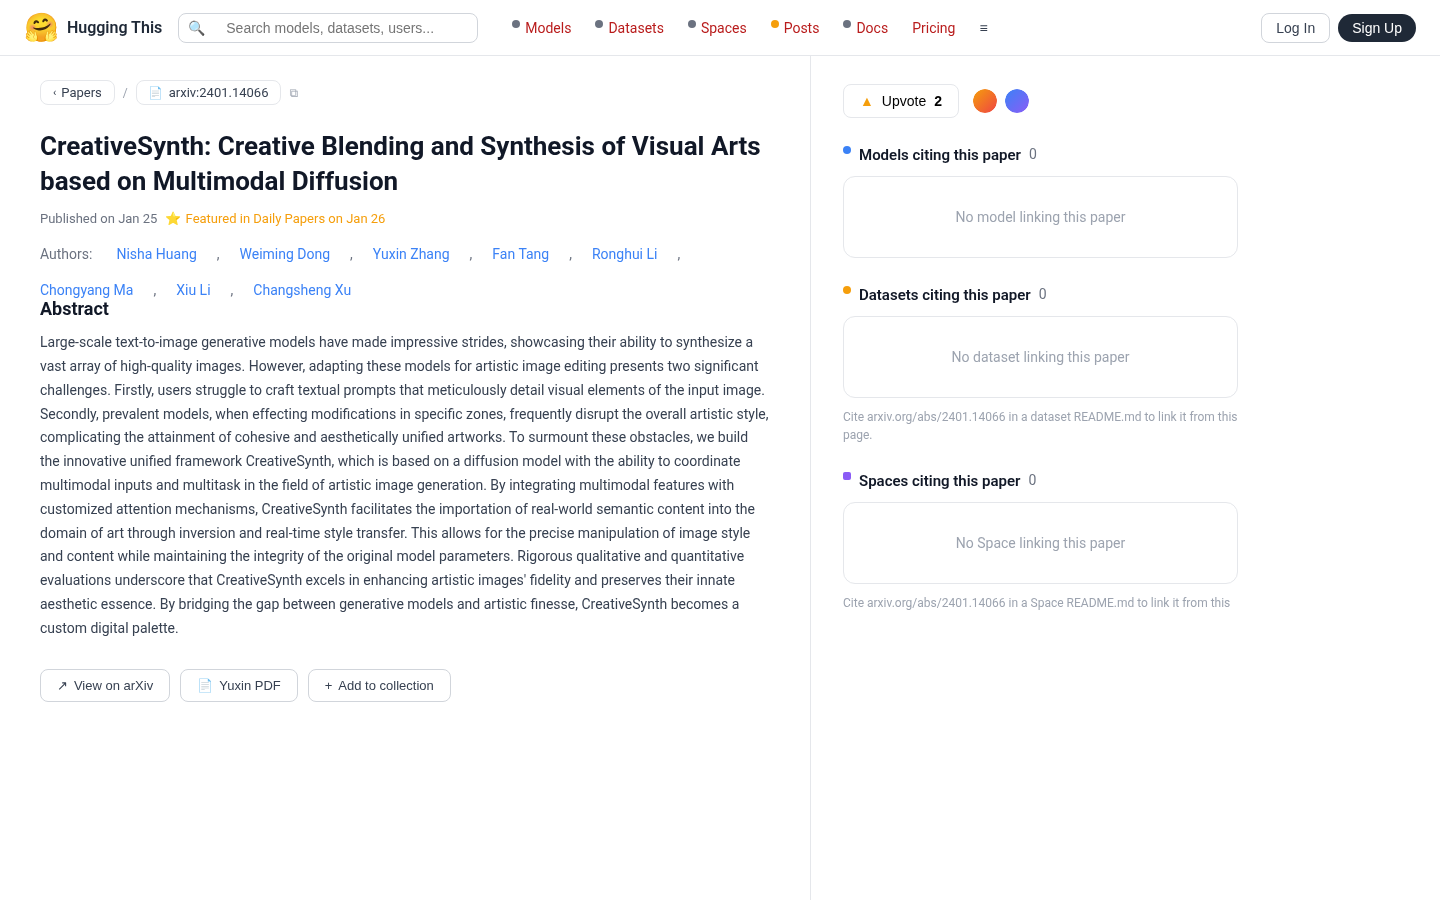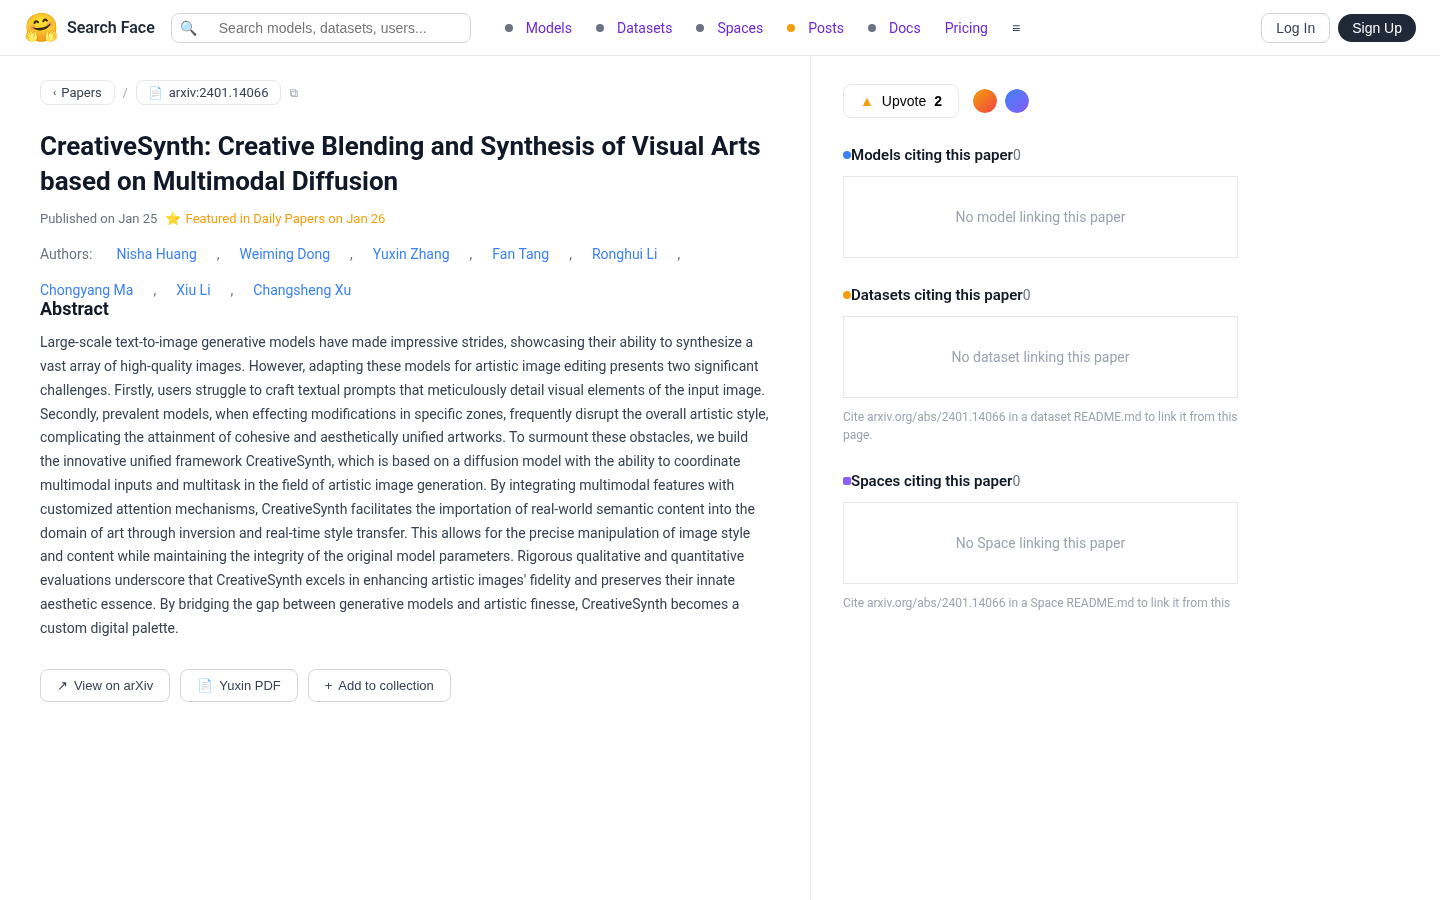--- a/index.html
+++ b/index.html
@@ -11,22 +11,22 @@
       border-bottom: 1px solid #e5e7eb; background: #fff; position: sticky; top: 0; z-index: 100;
     }
     .nav-search { flex: 0 0 300px; position: relative; margin-right: 24px; }
     .nav-search input {
       width: 100%; padding: 6px 12px 6px 47px; border: 1px solid #d1d5db; border-radius: 8px;
       font-size: 14px; color: #6b7280; background: #fff; outline: none;
     }
     .nav-search-icon { position: absolute; left: 10px; top: 50%; transform: translateY(-50%); color: #9ca3af; font-size: 14px; }
     .nav-links { display: flex; align-items: center; gap: 4px; flex: 1; }
     .nav-link {
-      display: flex; align-items: center; gap: 13px; padding: 6px 10px; border-radius: 6px;
-      text-decoration: none; color: #6d28d9; font-size: 14px; cursor: pointer;
+      display: flex; align-items: flex-start; gap: 5px; padding: 6px 10px; border-radius: 6px;
+      text-decoration: none; color: #b91c1c; font-size: 14px; cursor: pointer;
     }
     .nav-link-dot { width: 8px; height: 8px; border-radius: 50%; display: inline-block; }
     .nav-right { display: flex; align-items: center; gap: 8px; }
     .btn-login { padding: 6px 14px; border-radius: 8px; border: 1px solid #d1d5db; background: #fff; cursor: pointer; font-size: 14px; color: #374151; }
     .btn-signup { padding: 6px 14px; border-radius: 14px; border: none; background: #1f2937; cursor: pointer; font-size: 14px; color: #fff; font-weight: 500; }
     .nav-more { padding: 6px 10px; border-radius: 6px; cursor: pointer; color: #374151; border: none; background: transparent; font-size: 14px; }
 
     
     .page-layout { display: flex; min-height: calc(100vh - 56px); }
     .main-content { flex: 1; max-width: 810px; padding: 24px 40px; }
@@ -73,39 +73,39 @@
       border: 1px solid #e5e7eb; border-radius: 8px; background: #fff; cursor: pointer; font-size: 14px;
     }
     .upvote-icon { color: #f59e0b; }
     .upvote-count { font-weight: 600; }
     .voter-avatars { display: flex; gap: -4px; }
     .voter-avatar { width: 28px; height: 28px; border-radius: 50%; border: 2px solid #fff; overflow: hidden; }
     .avatar-circle { width: 100%; height: 100%; border-radius: 50%; }
 
     
     .sidebar-section { margin-bottom: 28px; }
-    .sidebar-section-header { display: flex; align-items: center; margin-bottom: 12px; }
+    .sidebar-section-header { display: flex; align-items: flex-start; gap: 8px; margin-bottom: 12px; }
     .sidebar-section-title { font-size: 15px; font-weight: 600; color: #111827; }
     .sidebar-section-count { font-size: 14px; color: #6b7280; }
     .section-dot { width: 8px; height: 8px; border-radius: 50%; display: inline-block; }
 
     .empty-box {
-      border: 1px solid #e5e7eb; border-radius: 0; padding: 32px 16px;
+      border: 1px solid #e5e7eb; border-radius: 12px; padding: 32px 16px;
       text-align: center; color: #9ca3af; font-size: 14px; margin-bottom: 10px;
       min-height: 80px; display: flex; align-items: center; justify-content: center;
     }
     .cite-hint { font-size: 12px; color: #9ca3af; line-height: 1.5; }
   </style>
 </head>
 <body>
 
 <nav>
   <a href="#" style="display:flex;align-items:center;gap:8px;text-decoration:none;color:#1f2937;font-weight:600;font-size:16px;margin-right:16px;">
     <span style="font-size:28px;">🤗</span>
-    <span>Search Face</span>
+    <span>Hugging This</span>
   </a>
   <div class="nav-search">
     <span class="nav-search-icon">🔍</span>
     <input type="text" placeholder="Search models, datasets, users..." style="">
   </div>
   <div class="nav-links">
     <a class="nav-link" href="#">
       <span class="nav-link-dot" style="background:#6b7280;"></span>
       <span>Models</span>
     </a>

